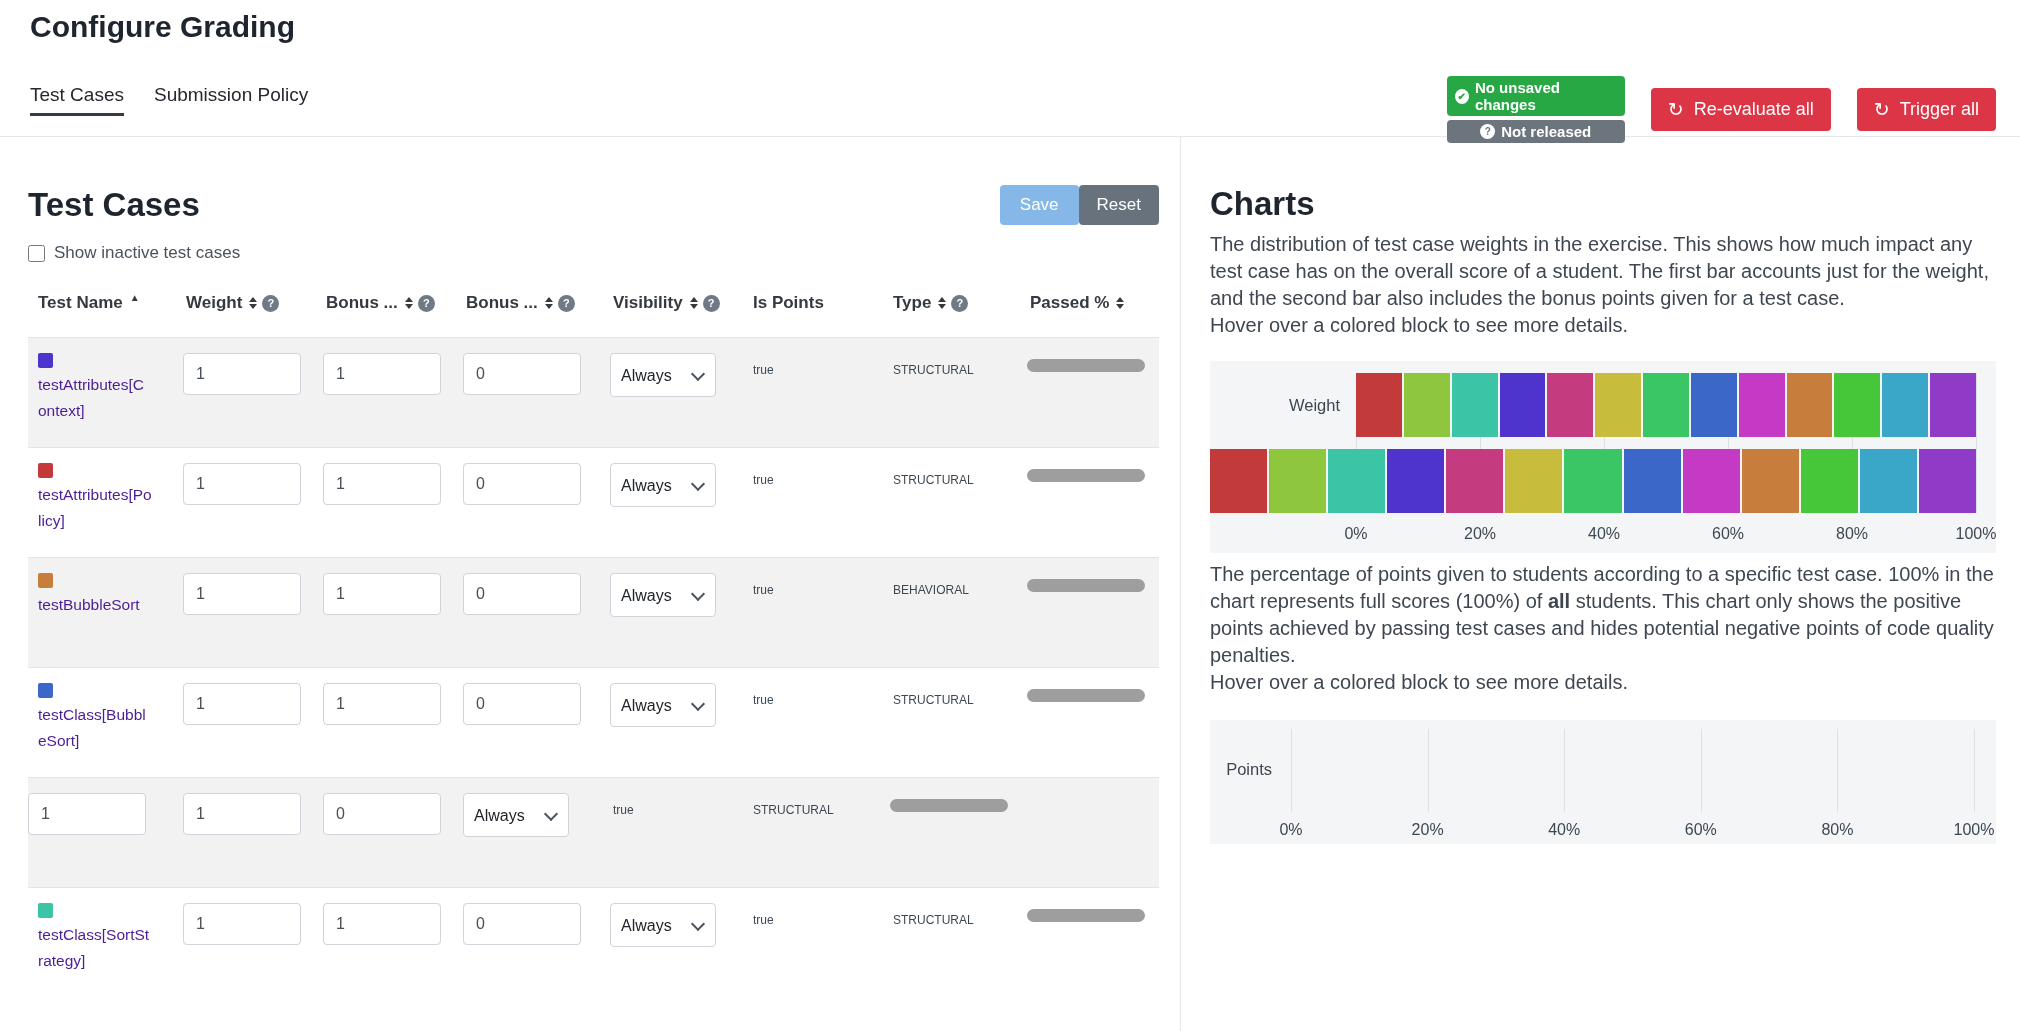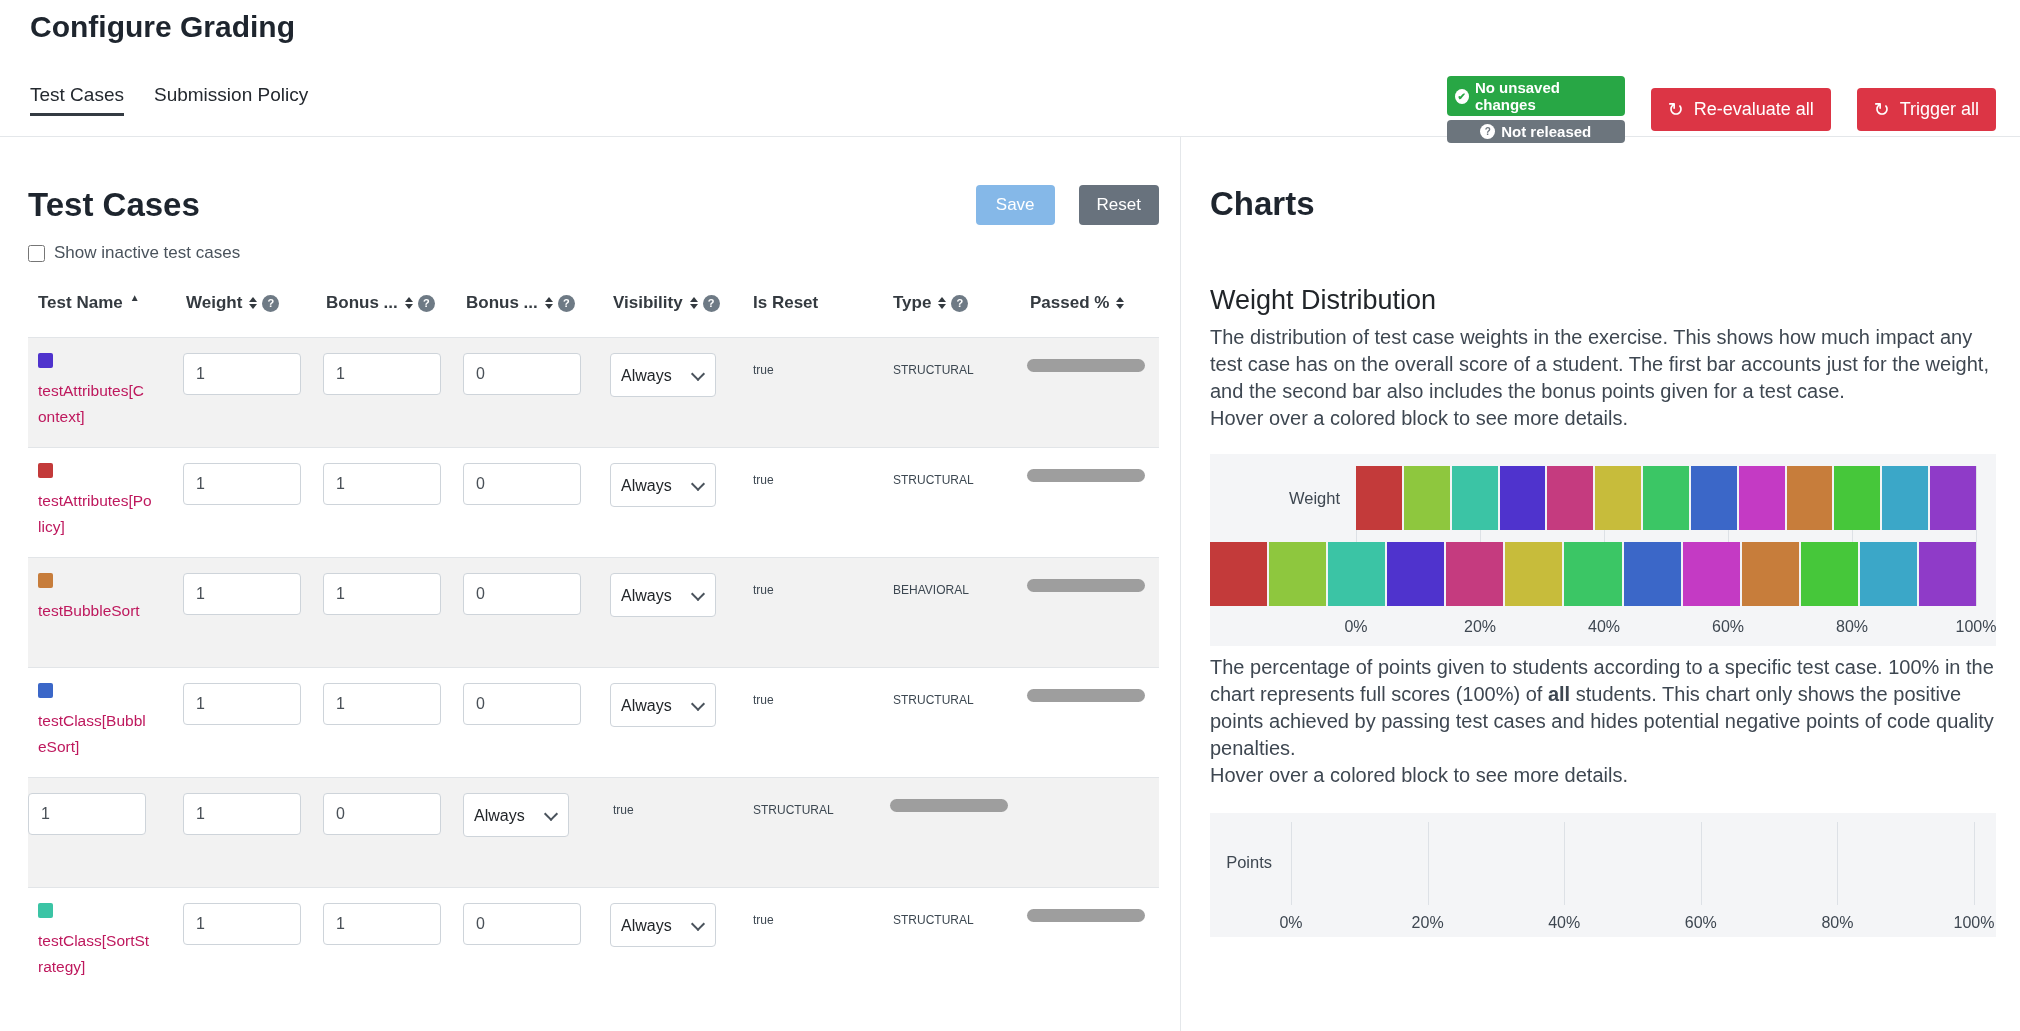--- a/index.html
+++ b/index.html
@@ -28,21 +28,21 @@
   .btn-danger .ref-ico { font-size: 19px; line-height: 1; }
 
   
   .panels { display: flex; height: 894px; }
   .left-panel { width: 1181px; border-right: 1px solid #e4e7ea; padding: 48px 0 0 28px; }
   .right-panel { flex: 1; padding: 48px 24px 0 29px; }
 
   
   .left-head { display: flex; justify-content: space-between; align-items: center; width: 1131px; }
   h2.sec { font-size: 33px; font-weight: 700; color: #1e252e; }
-  .head-btns { display: flex; gap: 24px; }
+  .head-btns { display: flex; }
   .btn-save { background: #85b8e8; color: #fff; border: none; border-radius: 4px; font-size: 17px;
     padding: 10px 20px; font-family: inherit; }
   .btn-reset { background: #68727d; color: #fff; border: none; border-radius: 4px; font-size: 17px;
     padding: 10px 18px; cursor: pointer; font-family: inherit; }
   .chk-row { margin-top: 18px; display: flex; align-items: center; gap: 9px; font-size: 17px; color: #4a535c; }
   .chk-row input { width: 17px; height: 17px; }
 
   .grid-cols { display: grid; grid-template-columns: 155px 140px 140px 147px 140px 140px 137px 132px; width: 1131px; }
   .thead { margin-top: 30px; padding-bottom: 24px; }
   .th { display: flex; align-items: center; gap: 5px; font-size: 17px; font-weight: 700; color: #343a40; padding-left: 3px; }
@@ -52,21 +52,21 @@
   .sort-icon i { display: block; width: 0; height: 0; border-left: 4px solid transparent; border-right: 4px solid transparent; }
   .sort-icon .up { border-bottom: 5px solid #343a40; }
   .sort-icon .dn { border-top: 5px solid #343a40; }
   .help { display: inline-flex; width: 17px; height: 17px; border-radius: 50%; background: #6e7a85; color: #fff;
     font-size: 11px; font-weight: 700; align-items: center; justify-content: center; cursor: pointer; }
 
   .trow { height: 110px; border-top: 1px solid #e2e5e8; padding-top: 15px; }
   .trow.striped { background: #f2f2f2; }
   .name-cell { padding-left: 10px; }
   .swatch { width: 15px; height: 15px; border-radius: 2px; }
-  .tname { margin-top: 10px; width: 114px; font-size: 15.5px; color: #be185d; word-break: break-all; line-height: 1.65; }
+  .tname { margin-top: 4px; width: 114px; font-size: 15.5px; color: #4c1d95; word-break: break-all; line-height: 1.65; }
   .num-input { width: 118px; height: 42px; border: 1px solid #ced4da; border-radius: 4px; background: #fff;
     font-size: 16px; color: #495057; padding: 0 12px; font-family: inherit; }
   .sel-wrap { position: relative; width: 106px; height: 44px; border-radius: 19px; }
   .sel-wrap select { width: 100%; height: 100%; border: 1px solid #ced4da; border-radius: 4px; background: #fff;
     font-size: 16px; color: #212529; padding: 0 10px; appearance: none; -webkit-appearance: none; font-family: inherit; }
   .sel-wrap::after { content: ""; position: absolute; right: 13px; top: 16px; width: 8px; height: 8px;
     border-right: 2px solid #4a535c; border-bottom: 2px solid #4a535c; transform: rotate(45deg); pointer-events: none; }
   .cell-text { font-size: 12px; color: #3d4852; padding-top: 10px; padding-left: 3px; }
   .passed-bar { margin-top: 6px; width: 118px; height: 13px; border-radius: 7px; background: #9e9e9e; }
 
@@ -184,21 +184,21 @@
       </div>
       <div class="th">
         <span>Visibility</span>
         <span class="sort-icon">
             <i class="up"></i>
             <i class="dn"></i>
           </span>
         <span class="help">?</span>
       </div>
       <div class="th">
-        <span>Is Reset</span>
+        <span>Is Points</span>
       </div>
       <div class="th">
         <span>Type</span>
         <span class="sort-icon">
             <i class="up"></i>
             <i class="dn"></i>
           </span>
         <span class="help">?</span>
       </div>
       <div class="th">
@@ -311,21 +311,20 @@
       <div class="cell-text">STRUCTURAL</div>
       <div>
           <div class="passed-bar"></div>
         </div>
     </div>
   </section>
 
   <section class="right-panel">
     <h2 class="sec">Charts</h2>
 
-    <h4 class="chart-title">Weight Distribution</h4>
     <p class="desc">
       <span>The distribution of test case weights in the exercise. This shows how much impact any test case has on the overall score of a student. The first bar accounts just for the weight, and the second bar also includes the bonus points given for a test case.</span>
     </p>
     <p class="desc tight">
       <span>Hover over a colored block to see more details.</span>
     </p>
 
     <div class="chart-box">
       <div class="wchart">
         <div class="wbars">

